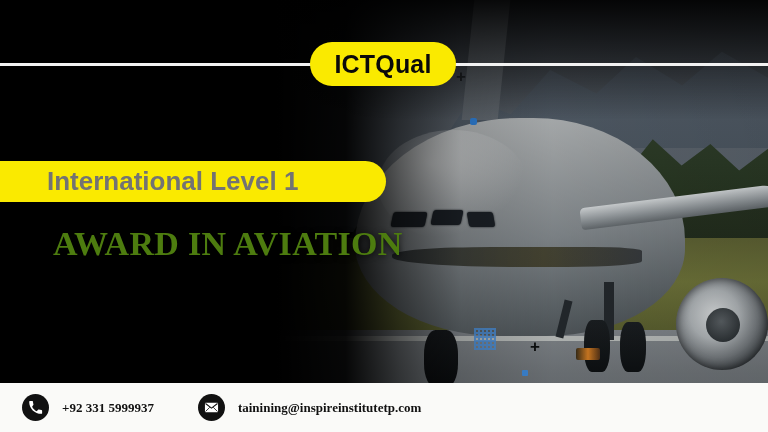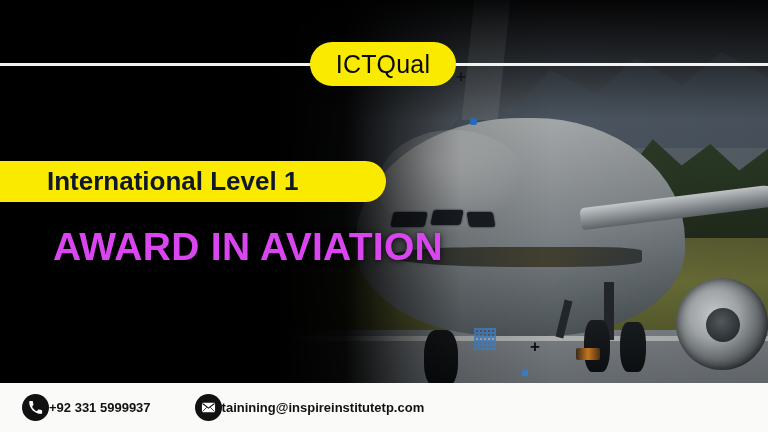--- a/index.html
+++ b/index.html
@@ -168,45 +168,45 @@
     background:#f2f2f2;
   }
   .logo-badge {
     position:absolute; left:310px; top:42px;
     width:146px; height:44px;
     background:#FAEA00;
     border-radius:22px;
     display:flex; align-items:center; justify-content:center;
   }
   .logo-badge span {
-    color:#0a0a0a; font-size:25px; font-weight:400; letter-spacing:.2px;
+    color:#0a0a0a; font-size:25px; font-weight:700; letter-spacing:.2px;
     font-family:"Liberation Sans", sans-serif;
   }
 
   
   .level-pill {
     position:absolute; left:0; top:161px;
     width:386px; height:41px;
     background:#FAEA00;
     border-radius:0 21px 21px 0;
     display:flex; align-items:center;
     padding-left:47px;
   }
   .level-pill span {
-    color:#0f172a; font-size:26px; font-weight:700; letter-spacing:0px;
+    color:#737373; font-size:26px; font-weight:700; letter-spacing:0px;
     font-family:"Liberation Sans", sans-serif;
   }
 
   
   .headline {
     position:absolute; left:53px; top:222px; width:460px;
-    color:#d946ef;
-    font-size:39px; font-weight:700; line-height:1.28;
+    color:#4d7c0f;
+    font-size:34px; font-weight:700; line-height:1.28;
     letter-spacing:.3px;
-    font-family:Liberation Sans, sans-serif;
+    font-family:Liberation Serif, serif;
     text-shadow:0 1px 6px rgba(0,0,0,.8);
   }
 
   
   .footer {
     position:absolute; left:0; bottom:0; width:768px; height:49px;
     background:#FAFAF8;
     display:flex; align-items:center;
   }
   .contact {
@@ -217,22 +217,23 @@
   .c-web   { margin-left:48px; }
 
   .cicon {
     width:27px; height:27px; border-radius:50%;
     background:#111111;
     display:flex; align-items:center; justify-content:center;
     flex:0 0 auto;
   }
   .cicon svg { display:block; }
   .ctext {
+    margin-left:13px;
     color:#111111; font-size:13px; font-weight:700;
-    font-family:Liberation Sans, sans-serif;
+    font-family:Liberation Serif, serif;
     white-space:nowrap;
   }
 </style>
 </head>
 <body>
 
 <div class="poster">
 
   <div class="bg">
     <div class="sky"></div>

